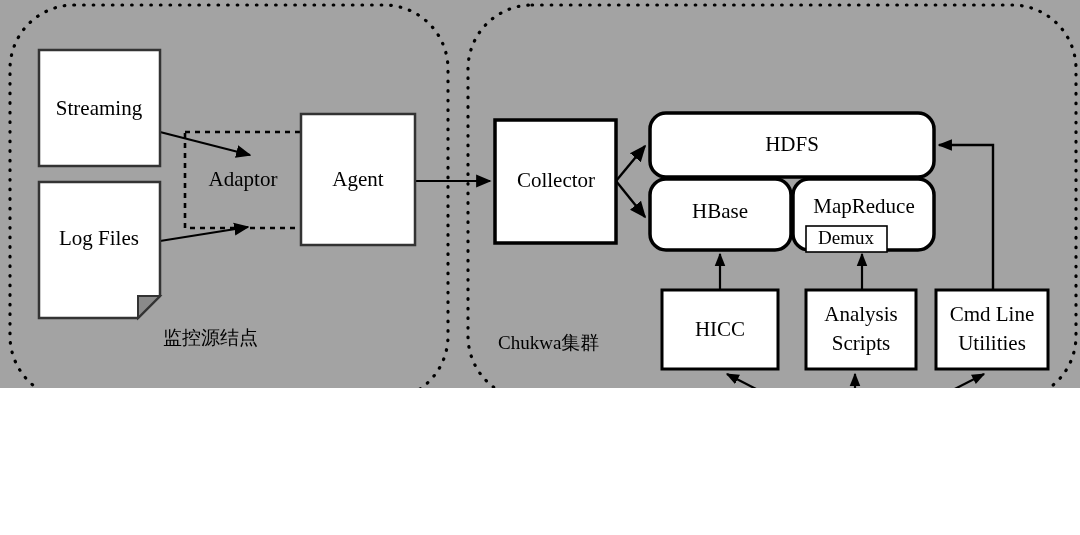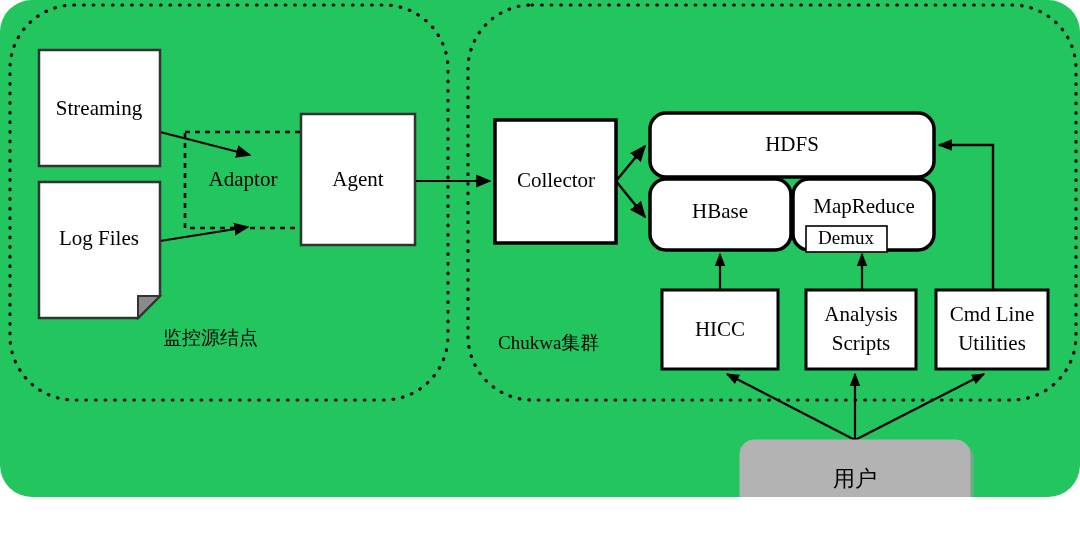--- a/index.html
+++ b/index.html
@@ -3,25 +3,24 @@
 <meta charset="utf-8">
 <style>
   html, body {
     margin: 0;
     padding: 0;
     background: #ffffff;
   }
   #canvas {
     position: relative;
     width: 1080px;
-    height: 497px;
-    background: #22c55e;
+    height: 388px;
+    background: #a3a3a3;
     font-family: "Liberation Serif", "DejaVu Serif", serif;
     overflow: hidden;
-    border-radius: 32px;
   }
   #diagram-svg {
     position: absolute;
     left: 0;
     top: 0;
     width: 1080px;
     height: 535px;
   }
   .node-label {
     font-family: "Liberation Serif", "DejaVu Serif", serif;

